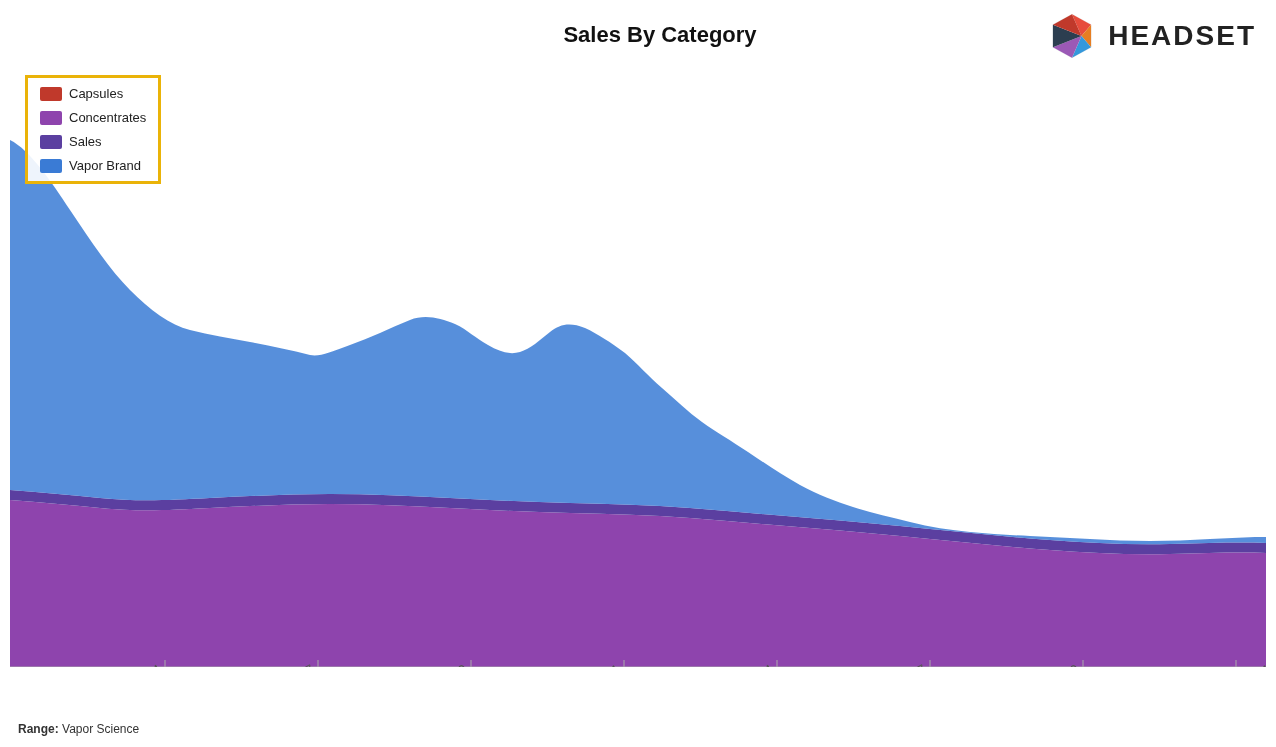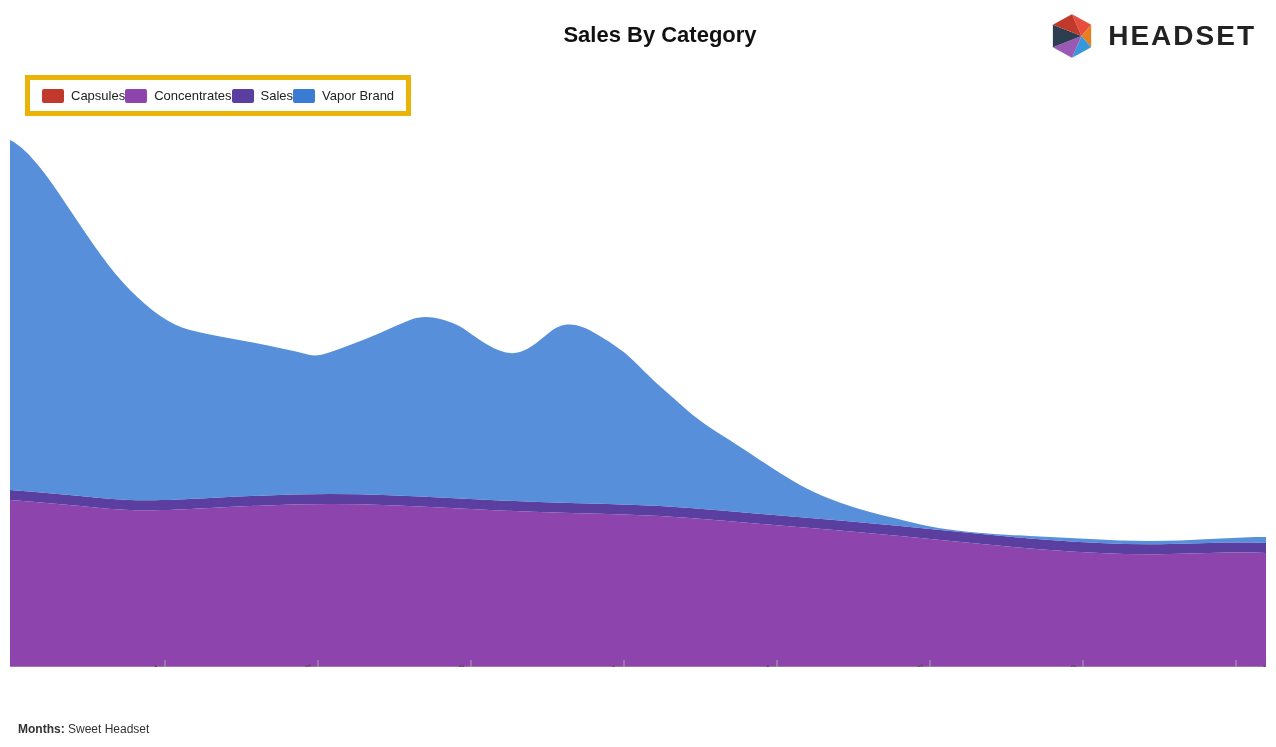--- a/index.html
+++ b/index.html
@@ -58,25 +58,25 @@
     .chart-svg {
       width: 100%;
       height: 100%;
     }
     
     .legend {
       position: absolute;
       top: 75px;
       left: 25px;
       background: rgba(255,255,255,0.9);
-      border: 5px solid #eab308;
+      border: 3px solid #eab308;
       padding: 8px 12px;
       display: flex;
-      flex-direction: row;
-      gap: 0;
+      flex-direction: column;
+      gap: 9px;
       z-index: 10;
     }
     .legend-item {
       display: flex;
       align-items: center;
       gap: 7px;
       font-size: 13px;
       color: #222;
     }
     .legend-swatch {
@@ -275,18 +275,18 @@
       <text x="742" y="625" font-size="14" fill="#555" text-anchor="middle" transform="rotate(-30, 742, 625)">2024-04</text>
       <text x="895" y="625" font-size="14" fill="#555" text-anchor="middle" transform="rotate(-30, 895, 625)">2024-07</text>
       <text x="1048" y="625" font-size="14" fill="#555" text-anchor="middle" transform="rotate(-30, 1048, 625)">2024-10</text>
       <text x="1240" y="625" font-size="14" fill="#555" text-anchor="middle" transform="rotate(-30, 1240, 625)">2025-01</text>
 
     </svg>
   </div>
 
   <div class="footer-info">
     <div>
-      <span class="bold">Months:</span>
-      <span>Sweet Headset</span>
+      <span class="bold">Range:</span>
+      <span>Vapor Science</span>
     </div>
   </div>
 
 </div>
 
 </body></html>

